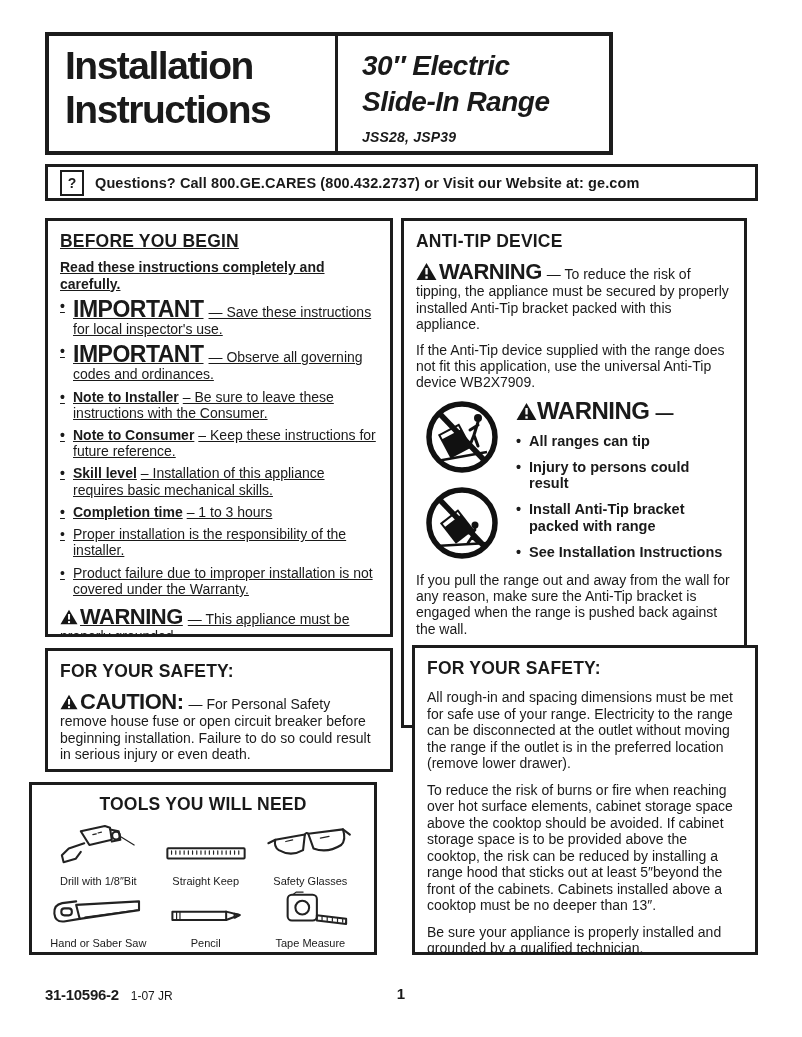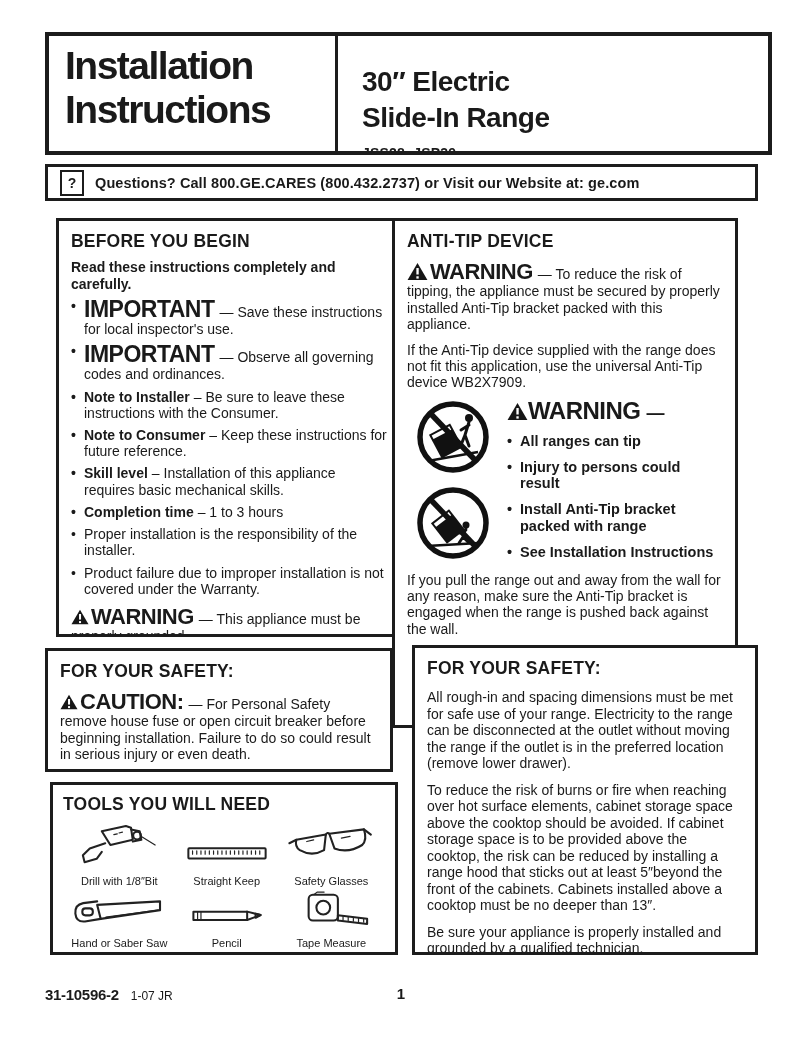--- a/index.html
+++ b/index.html
@@ -5,65 +5,65 @@
   html,body { margin:0; padding:0; background:#e8e8e8; }
   .page {
     position:relative; width:802px; height:1037px; margin:0 auto;
     background:#ffffff; color:#1a1a1a;
     font-family:"Liberation Sans", sans-serif;
     overflow:hidden;
   }
   .box { position:absolute; box-sizing:border-box; background:#fff; border:3px solid #1c1c1c; overflow:hidden; }
 
   
-  .header-box { left:45px; top:32px; width:727px; height:123px; border-width:4px; display:flex; }
+  .header-box { left:45px; top:32px; width:568px; height:123px; border-width:4px; display:flex; }
   .header-left { width:289px; border-right:3px solid #1c1c1c; padding:8px 0 0 16px; box-sizing:border-box; }
   .header-title { font-size:39px; font-weight:bold; line-height:1.12; letter-spacing:-1.5px; }
-  .header-right { flex:1; padding:28px 0 0 24px; }
+  .header-right { flex:1; padding:12px 0 0 24px;font-style:italic; }
   .product-name { font-size:28px; font-weight:bold; line-height:1.3; letter-spacing:-0.5px; }
   .models { font-size:14px; font-weight:bold; margin-top:8px; letter-spacing:0.2px; }
 
   
   .questions-bar { left:45px; top:164px; width:713px; height:37px; display:flex; align-items:center; padding:0 12px; }
   .q-icon { width:20px; height:22px; border:2px solid #1c1c1c; display:flex; align-items:center; justify-content:center;
             font-size:14px; font-weight:bold; margin-right:11px; flex:none; }
   .q-text { font-size:14.5px; font-weight:bold; letter-spacing:0.1px; }
 
   
   .section-heading { font-size:17.5px; font-weight:bold; letter-spacing:0.2px; }
   p { margin:0; }
   .para { margin-top:9px; font-size:14px; line-height:1.17; }
 
   
-  .byb-box { left:56px; top:218px; width:348px; height:419px; padding:10px 12px 8px 12px; }
+  .byb-box { left:45px; top:218px; width:348px; height:419px; padding:10px 12px 8px 12px;text-decoration:underline; }
   .intro { font-size:14px; font-weight:bold; line-height:1.18; margin-top:7px; width:270px; }
   .bullet { display:flex; margin-top:6px; font-size:14px; line-height:1.16; }
   .bullet .dot { width:13px; flex:none; font-weight:bold; }
   .bullet .dot-sm { width:13px; flex:none; }
   .bullet-text { flex:1; }
   .lead-imp { font-size:23px; font-weight:bold; letter-spacing:-0.5px; margin-right:5px; line-height:1; }
   .lead-bold { font-weight:bold; margin-right:4px; }
   .warn-line { margin-top:9px; font-size:14px; line-height:1.18; }
   .warn-label { font-size:22px; font-weight:bold; letter-spacing:-0.5px; margin:0 5px 0 2px; line-height:1; }
   .tri { width:18px; height:16px; vertical-align:-1px; }
   .tri-big { width:21px; height:19px; vertical-align:-2px; }
 
   
   .safety-left-box { left:45px; top:648px; width:348px; height:124px; padding:10px 12px; }
   .caution-label { font-size:22px; font-weight:bold; letter-spacing:-0.5px; margin:0 5px 0 2px; line-height:1; }
 
   
-  .tools-box { left:50px; top:782px; width:348px; height:173px; padding:9px 10px 6px 10px; }
+  .tools-box { left:29px; top:782px; width:348px; height:173px; padding:9px 10px 6px 10px;text-align:center; }
   .tools-grid { display:grid; grid-template-columns:1.05fr 0.95fr 1fr; margin-top:2px; }
   .tool-cell { display:flex; flex-direction:column; align-items:center; justify-content:flex-end; padding-top:2px; }
   .tool-label { font-size:11px; margin-top:4px; white-space:nowrap; }
   .tool-art { display:block; }
 
   
-  .antitip-box { left:392px; top:218px; width:346px; height:510px; padding:10px 12px 8px 12px; }
+  .antitip-box { left:401px; top:218px; width:346px; height:510px; padding:10px 12px 8px 12px; }
   .antitip-visual { display:flex; margin-top:6px; align-items:flex-start; }
   .antitip-icons { width:92px; flex:none; display:flex; flex-direction:column; align-items:center; }
   .antitip-icons svg { display:block; }
   .antitip-icons svg + svg { margin-top:6px; }
   .antitip-warn { flex:1; padding-left:8px; }
   .warn-head { font-size:24px; font-weight:bold; letter-spacing:-0.5px; line-height:1; margin-top:2px; }
   .warn-head .dash { font-size:18px; margin-left:6px; }
   .wbullet { display:flex; margin-top:10px; font-size:14.5px; font-weight:bold; line-height:1.12; }
   .wbullet .dot { width:13px; flex:none; }
 

